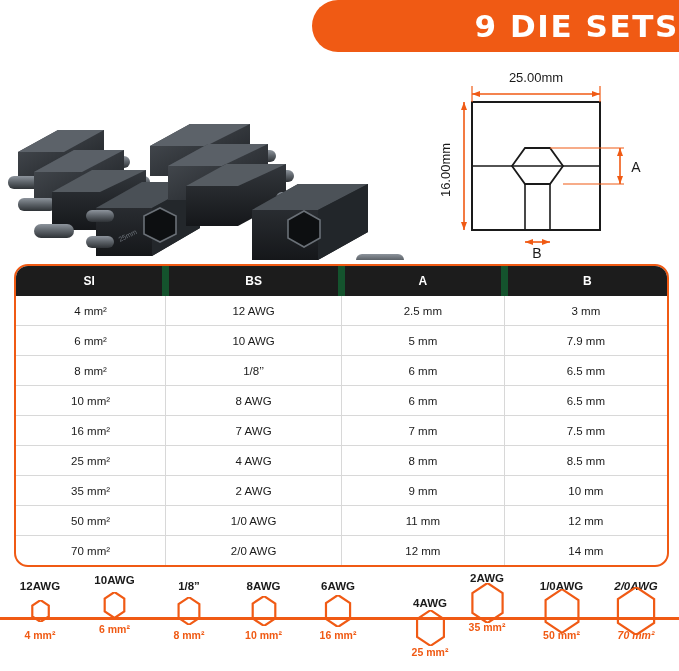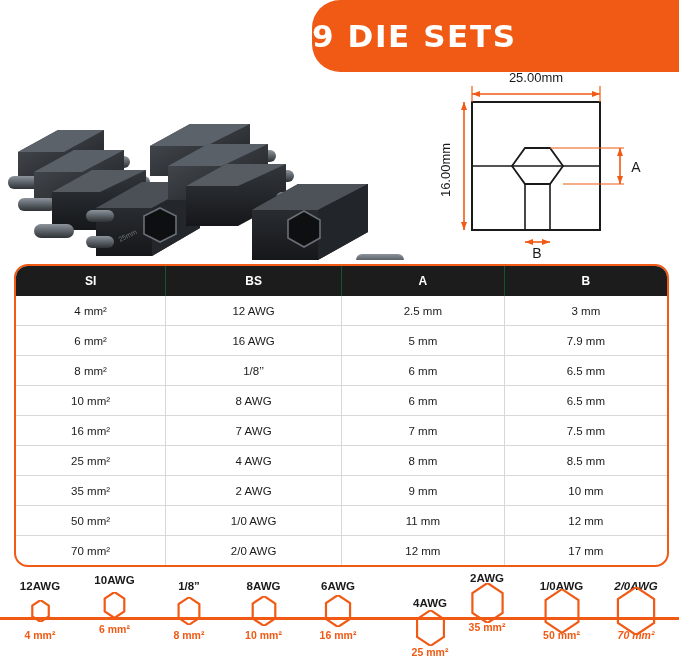--- a/index.html
+++ b/index.html
@@ -39,26 +39,26 @@
     font-size: 14.5px;
     font-weight: bold;
     color: #1a1a1a;
     line-height: 1.32;
     letter-spacing: -0.1px;
   }
   .title-pill {
     position: absolute;
     left: 312px; top: 0px;
     width: 367px;
-    height: 72px;
+    height: 52px;
     background: #f05a14;
     border-radius: 28px 0 0 28px;
     display: flex;
     align-items: center;
-    justify-content: flex-start;
+    justify-content: flex-end;
   }
   .title-pill span {
     color: #ffffff;
     font-size: 31px;
     font-weight: bold;
     letter-spacing: 1.6px;
     font-family: "DejaVu Sans", sans-serif;
   }
 
   
@@ -94,21 +94,21 @@
     font-size: 11.5px;
     color: #1a1a1a;
   }
   table.specs thead th {
     background: #1c1c1c;
     color: #ffffff;
     font-size: 12px;
     font-weight: bold;
     height: 28px;
     text-align: center;
-    border-right: 1px solid #14532d;
+    border-right: 7px solid #14532d;
   }
   table.specs thead th:last-child { border-right: none; }
   table.specs tbody td {
     height: 27px;
     text-align: center;
     border-top: 1px solid #d8d8d8;
     border-right: 1px solid #d8d8d8;
     font-size: 11.5px;
     color: #1a1a1a;
   }
@@ -295,21 +295,21 @@
     </thead>
     <tbody>
         <tr>
           <td>4 mm²</td>
           <td>12 AWG</td>
           <td>2.5 mm</td>
           <td>3 mm</td>
         </tr>
         <tr>
           <td>6 mm²</td>
-          <td>16 AWG</td>
+          <td>10 AWG</td>
           <td>5 mm</td>
           <td>7.9 mm</td>
         </tr>
         <tr>
           <td>8 mm²</td>
           <td>1/8’’</td>
           <td>6 mm</td>
           <td>6.5 mm</td>
         </tr>
         <tr>
@@ -339,21 +339,21 @@
         <tr>
           <td>50 mm²</td>
           <td>1/0 AWG</td>
           <td>11 mm</td>
           <td>12 mm</td>
         </tr>
         <tr>
           <td>70 mm²</td>
           <td>2/0  AWG</td>
           <td>12 mm</td>
-          <td>17 mm</td>
+          <td>14 mm</td>
         </tr>
       </tbody>
   </table>
 </div>
 
 <div class="strip">
   <div class="strip-line"></div>
   <div id="strip-items">
       <div class="strip-item" style="left: 4px; top: 8px;">
         <div class="strip-top">12AWG</div>

